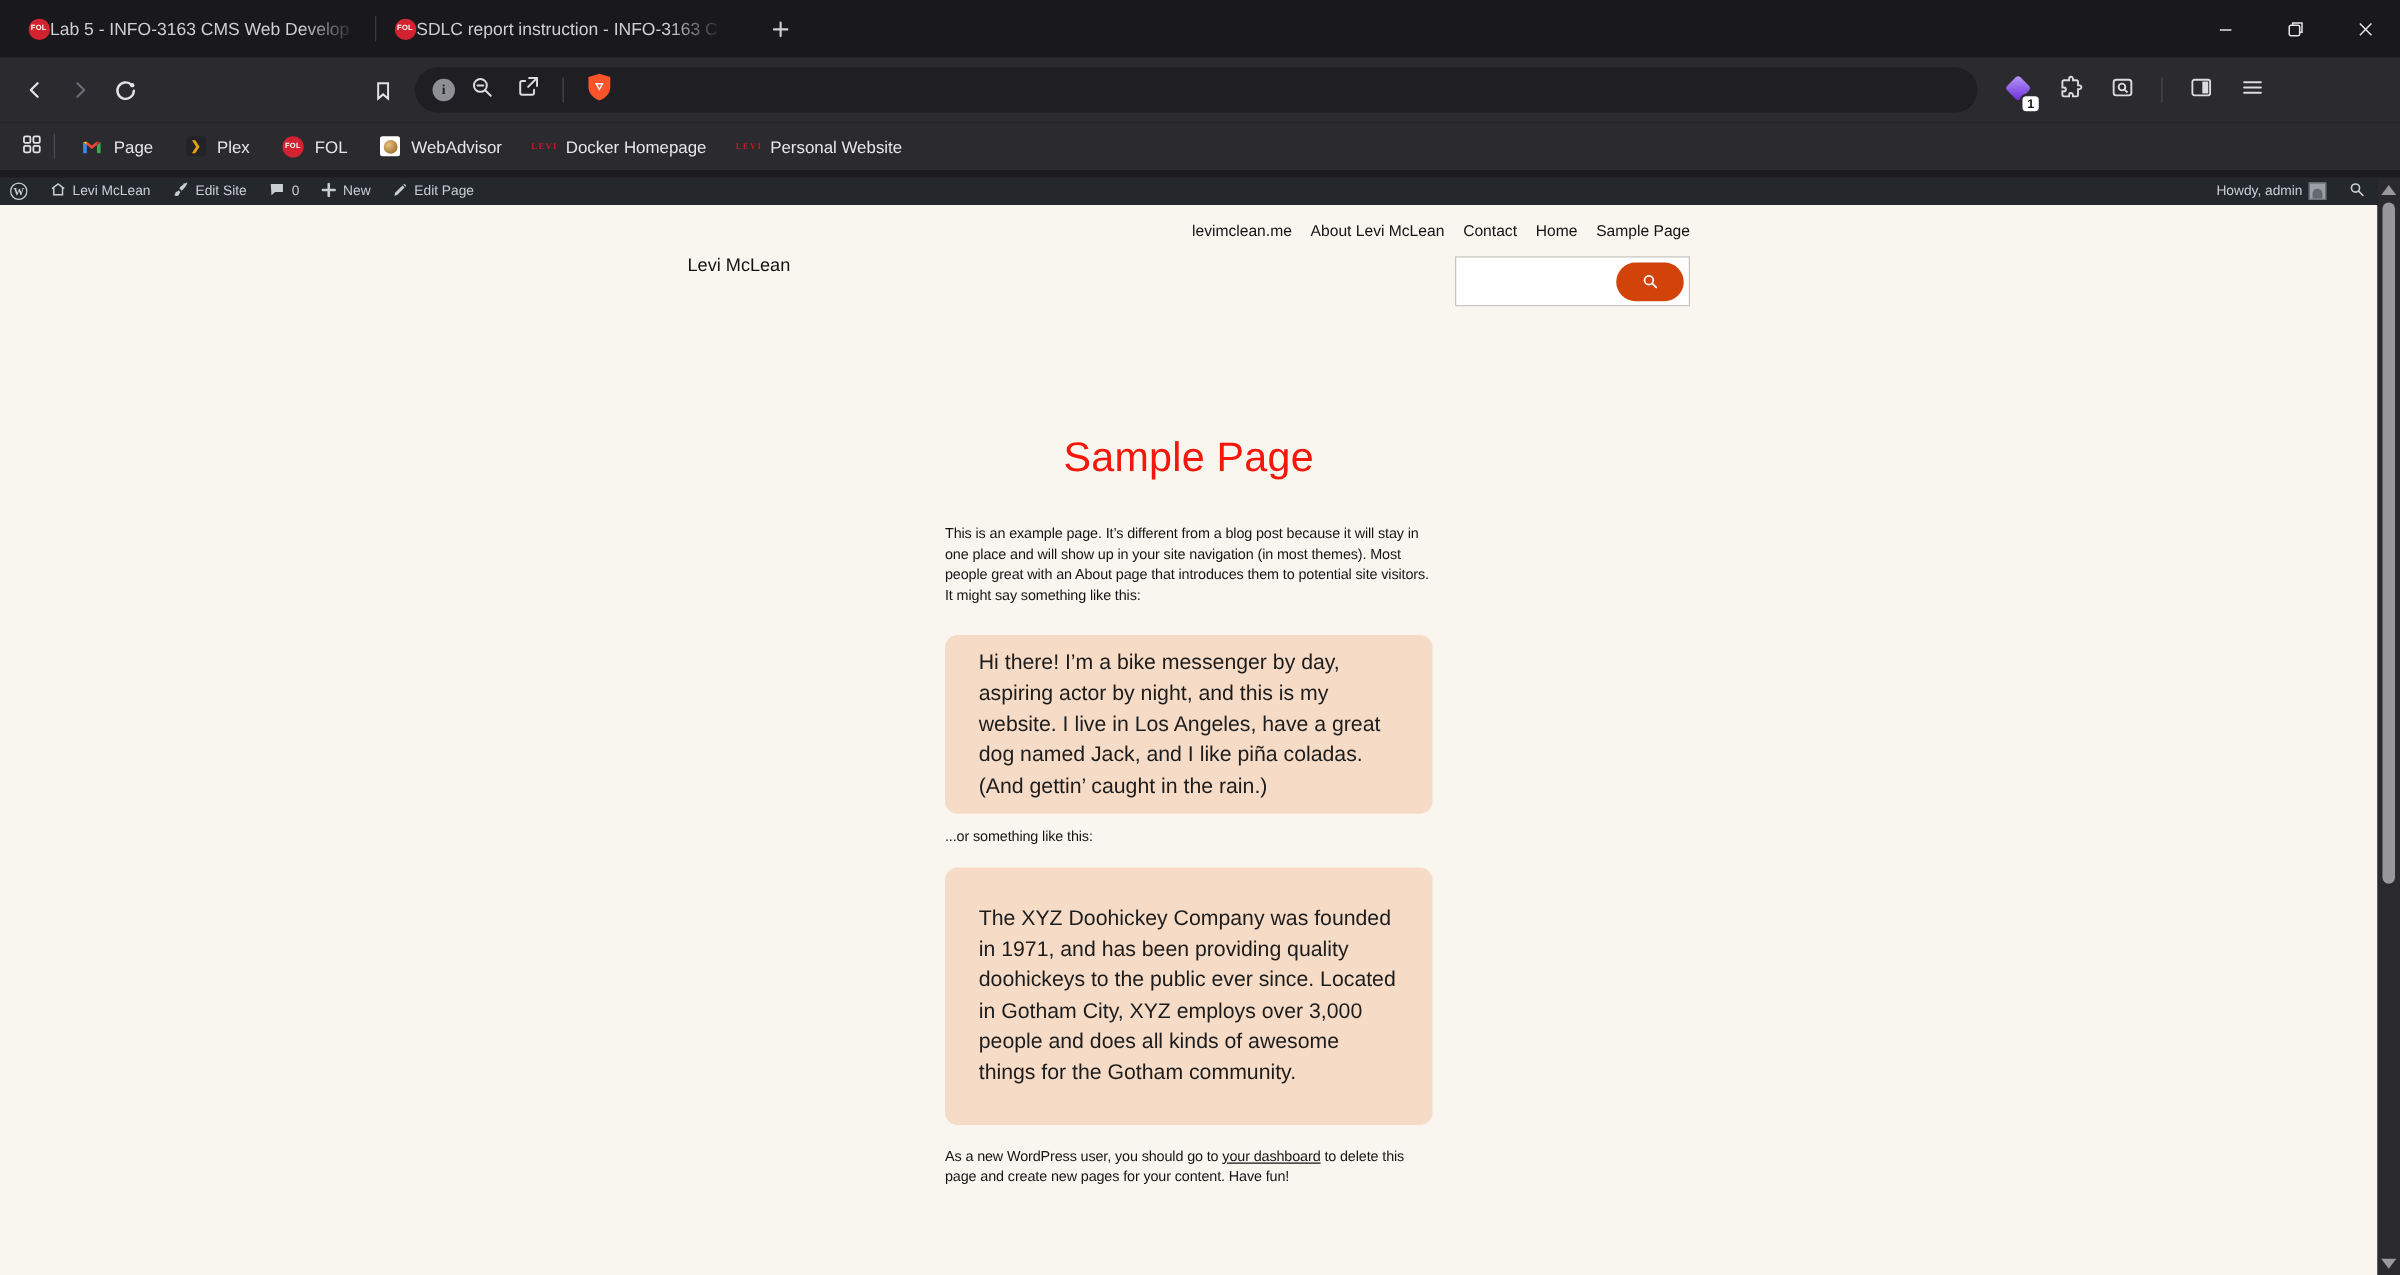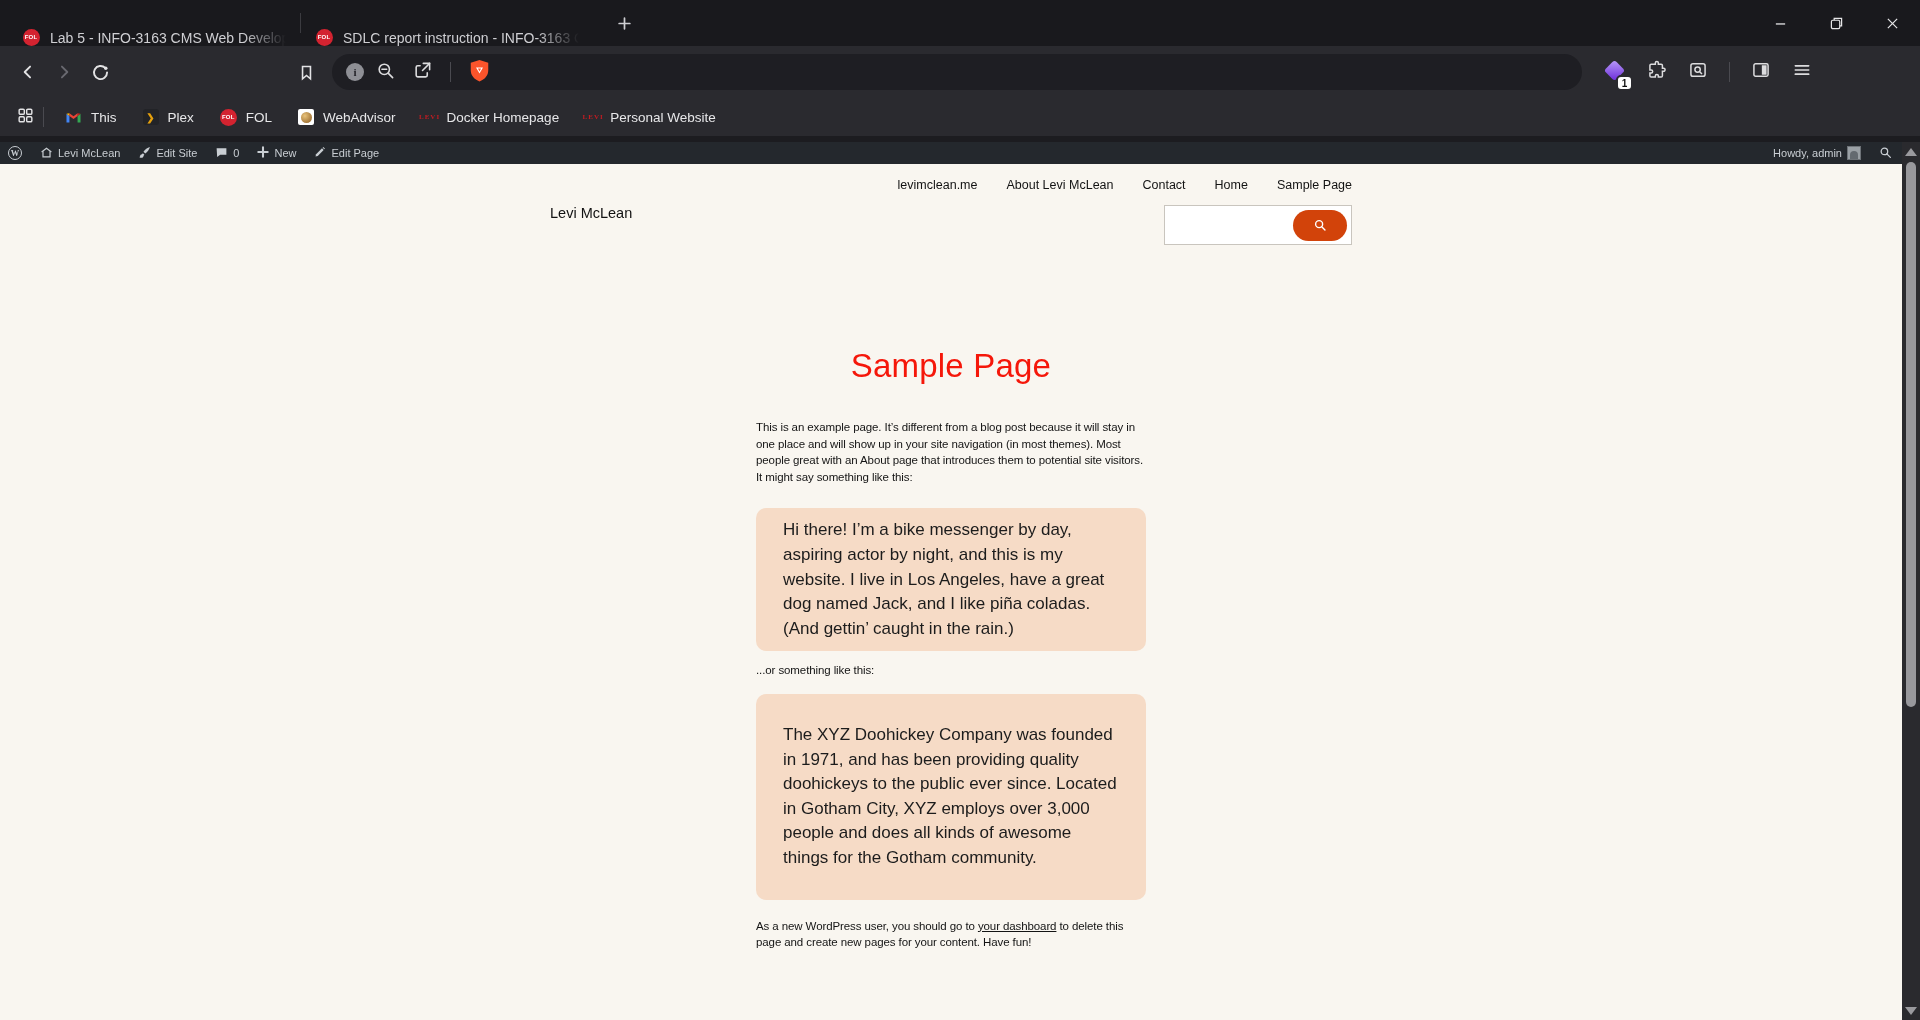--- a/index.html
+++ b/index.html
@@ -9,21 +9,21 @@
     font-family: "Liberation Sans", sans-serif;
   }
   .screen { position: relative; width: 1920px; height: 1020px; }
 
   
   .tabbar {
     position: absolute; top: 0; left: 0; right: 0; height: 46px;
     background: #19191d; display: flex; align-items: center; padding-left: 8px;
   }
   .tab {
-    display: flex; align-items: flex-end; gap: 10px; padding: 0 14px;
+    display: flex; align-items: center; padding: 0 14px;
     height: 46px; width: 292px; color: #cfcfd3; font-size: 14px; cursor: default;
   }
   .tab-title { white-space: nowrap; overflow: hidden; flex: 1;
     -webkit-mask-image: linear-gradient(90deg,#000 82%,transparent);
     mask-image: linear-gradient(90deg,#000 82%,transparent); }
   .tab.active {
     background: #3e3e44; height: 34px; border-radius: 10px; width: 288px;
     color: #f1f1f3; margin-left: 14px;
   }
   .tab-sep { width: 1px; height: 20px; background: #3b3b40; flex: 0 0 1px; }
@@ -110,21 +110,21 @@
 
   
   .webpage {
     position: absolute; top: 164px; left: 0; right: 18px; bottom: 0;
     background: #f9f6f0; color: #161616; overflow: hidden;
   }
   .site-wrap { width: 802px; margin: 0 auto; }
   .site-header { display: flex; justify-content: space-between; padding-top: 14px; }
   .site-title { font-size: 14.5px; margin-top: 27px; color: #121212; }
   .header-right { display: flex; flex-direction: column; align-items: flex-end; }
-  .site-nav { display: flex; gap: 29px; font-size: 12.5px; color: #131313; }
+  .site-nav { display: flex; gap: 15px; font-size: 12.5px; color: #131313; }
   .site-nav span { cursor: default; }
   .searchbox { margin-top: 13px; width: 188px; height: 40px; background: #fff;
     border: 1.5px solid #c9c5be; display: flex; align-items: center;
     justify-content: flex-end; padding-right: 4px; }
   .search-btn { width: 54px; height: 31px; border-radius: 17px; background: #d2430a;
     border: none; display: flex; align-items: center; justify-content: center; }
 
   .page-main { width: 390px; margin: 101px auto 0; }
   .page-title { color: #f5170a; font-size: 33px; font-weight: 500; text-align: center;
     letter-spacing: .2px; line-height: 40px; }
@@ -283,21 +283,21 @@
     <div class="bm-item">
       <span class="gmail-ic">
         <svg width="17" height="14" viewBox="0 0 24 20">
             <path fill="#4285f4" d="M2 18h4.2V8.6L2 5.4z"></path>
             <path fill="#34a853" d="M17.8 18H22V5.4l-4.2 3.2z"></path>
             <path fill="#fbbc04" d="M2 5.4l4.2 3.2V4.6z"></path>
             <path fill="#c5221f" d="M17.8 4.6v4L22 5.4z"></path>
             <path fill="#ea4335" d="M6.2 4.6v4L12 13l5.8-4.4v-4L12 9z"></path>
           </svg>
       </span>
-      <span>This</span>
+      <span>Page</span>
     </div>
     <div class="bm-item">
       <span class="plex-ic">❯</span>
       <span>Plex</span>
     </div>
     <div class="bm-item">
       <span class="fol-ic">FOL</span>
       <span>FOL</span>
     </div>
     <div class="bm-item">

